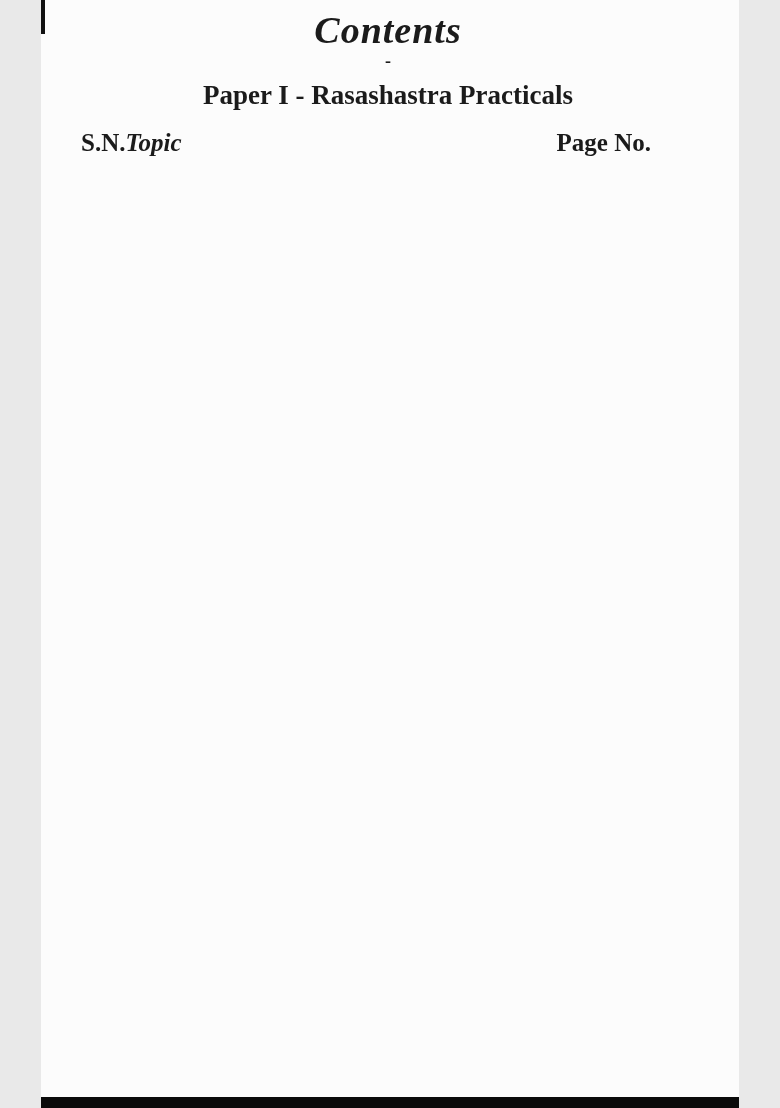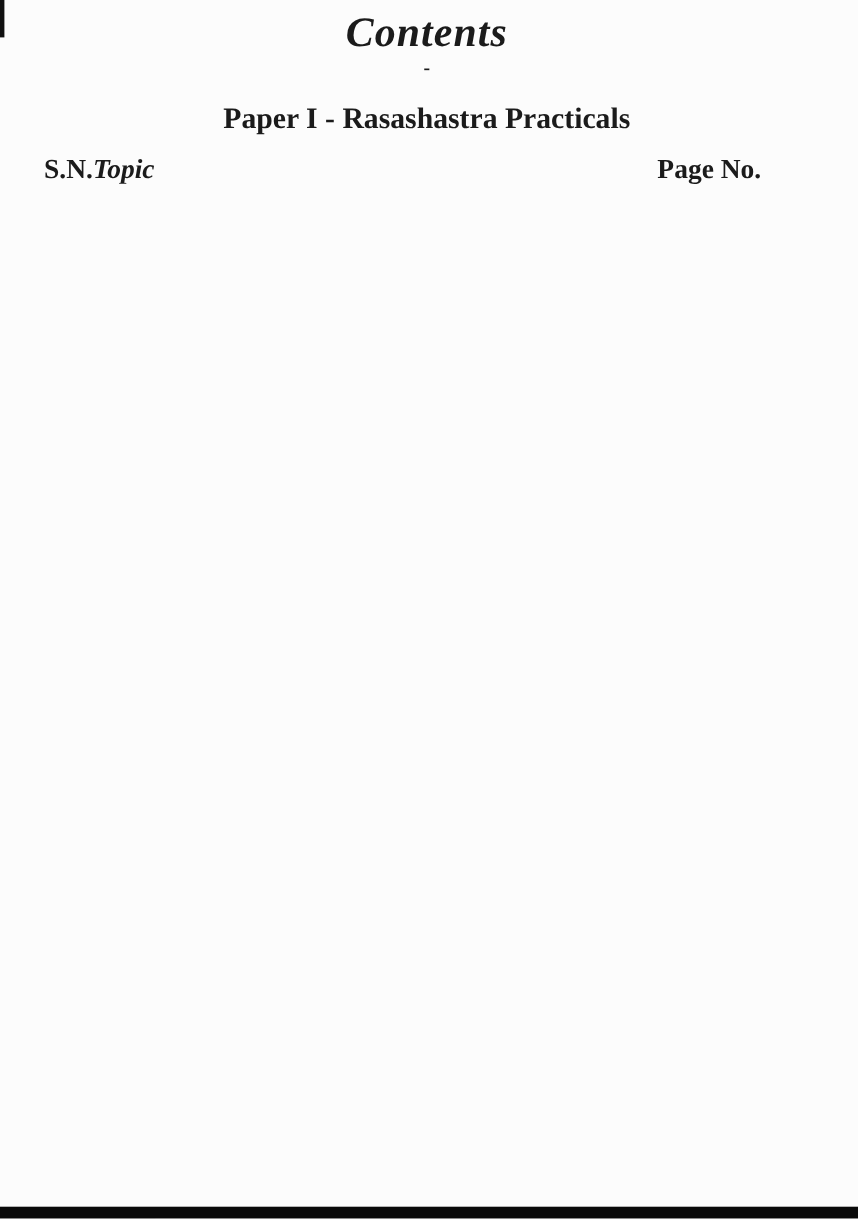--- a/index.html
+++ b/index.html
@@ -2,21 +2,21 @@
 <html><head>
 <meta charset="utf-8">
 <style>
   html, body {
     margin: 0;
     padding: 0;
     background: #e9e9e9;
   }
   .page {
     position: relative;
-    width: 780px;
+    width: 698px;
     height: 1108px;
     margin: 0 auto;
     background: #fcfcfc;
     color: #1b1b1b;
     font-family: "Liberation Serif", "DejaVu Serif", serif;
     overflow: hidden;
     box-sizing: border-box;
     padding: 6px 44px 0 40px;
   }
   .title {
@@ -39,21 +39,21 @@
     text-align: center;
     font-size: 27px;
     font-weight: bold;
     font-style: italic;
     margin-top: 14px;
   }
   .paper {
     text-align: center;
     font-size: 27px;
     font-weight: bold;
-    margin-top: 22px;
+    margin-top: 10px;
   }
   .toc-header {
     display: flex;
     align-items: baseline;
     font-size: 25px;
     font-weight: bold;
     margin-top: 12px;
     padding-bottom: 4px;
     border-bottom: 3px solid #262626;
   }

